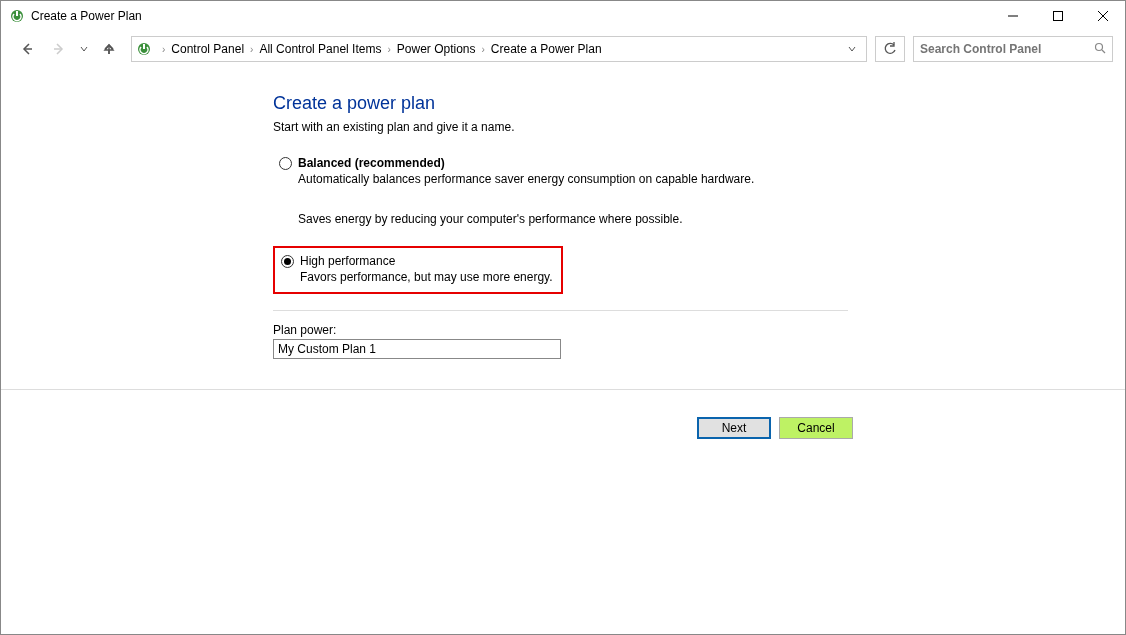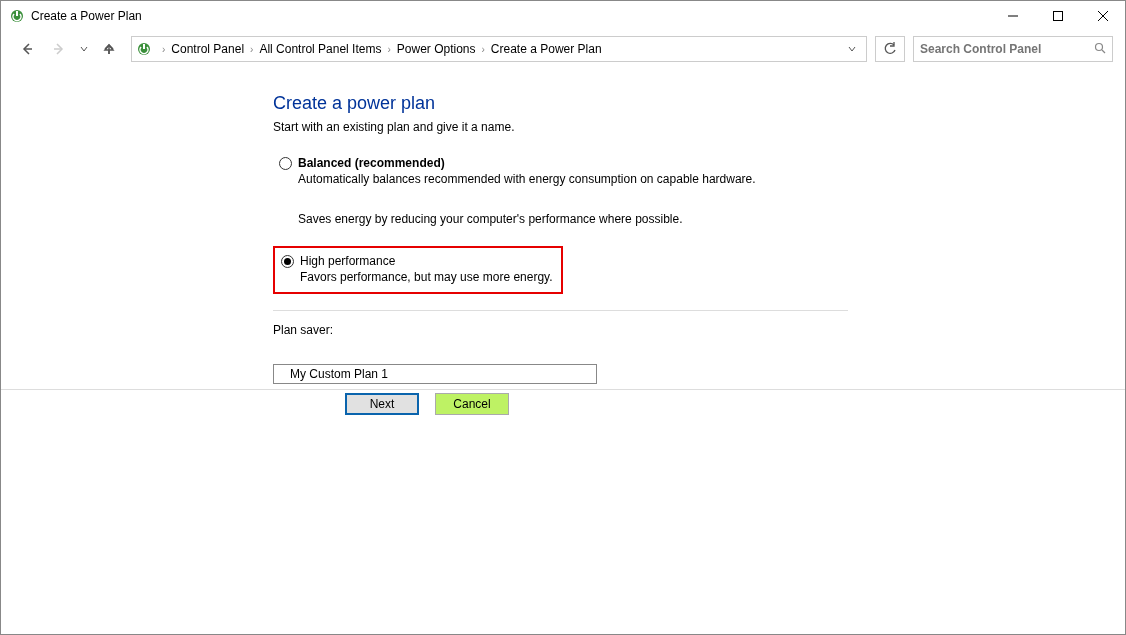--- a/index.html
+++ b/index.html
@@ -40,24 +40,24 @@
     .plan-row { display: flex; align-items: center; gap: 6px; }
     .radio { width: 13px; height: 13px; border: 1px solid #333; border-radius: 50%; display: inline-flex; align-items: center; justify-content: center; flex-shrink: 0; }
     .radio.selected::after { content: ""; width: 7px; height: 7px; background: #000; border-radius: 50%; }
     .plan-label { font-size: 12px; color: #000; }
     .plan-label.bold { font-weight: 700; }
     .plan-desc { font-size: 12px; color: #000; margin-left: 19px; margin-top: 2px; }
 
     .divider { border-top: 1px solid #ddd; margin: 12px 0 12px 0; width: 575px; }
 
     .plan-name-label { font-size: 12px; color: #000; margin-bottom: 2px; }
-    .plan-name-input { width: 324px; height: 20px; border: 1px solid #888; font-size: 12px; padding: 0 16px; outline: none; margin-top: 25px; }
+    .plan-name-input { width: 288px; height: 20px; border: 1px solid #888; font-size: 12px; padding: 0 4px; outline: none; }
 
     .footer-divider { position: absolute; left: 0; right: 0; top: 388px; border-top: 1px solid #ddd; }
-    .footer { position: absolute; top: 392px; left: 0; right: 0; display: flex; justify-content: center; padding-right: 272px; gap: 16px; }
+    .footer { position: absolute; top: 416px; left: 0; right: 0; display: flex; justify-content: flex-end; padding-right: 272px; gap: 8px; }
     .btn { width: 74px; height: 22px; font-size: 12px; border: 1px solid #aaa; background: #bef264; cursor: pointer; }
     .btn.primary { border: 2px solid #0a64ad; background: #e1e1e1; }
 
     .power-icon-svg { width: 16px; height: 16px; }
   </style>
 </head>
 <body>
 
 <div class="title-bar">
   <span class="app-icon">
@@ -156,38 +156,38 @@
 
 <div class="content">
   <div class="page-title">Create a power plan</div>
   <div class="page-subtitle">Start with an existing plan and give it a name.</div>
 
   <div class="plan-option">
     <div class="plan-row">
       <span class="radio"></span>
       <span class="plan-label bold">Balanced (recommended)</span>
     </div>
-    <div class="plan-desc">Automatically balances recommended with energy consumption on capable hardware.</div>
+    <div class="plan-desc">Automatically balances performance saver energy consumption on capable hardware.</div>
   </div>
 
   <div class="plan-option">
     <div class="plan-desc">Saves energy by reducing your computer's performance where possible.</div>
   </div>
 
   <div class="plan-option highlighted">
     <div class="plan-row">
       <span class="radio selected"></span>
       <span class="plan-label">High performance</span>
     </div>
     <div class="plan-desc">Favors performance, but may use more energy.</div>
   </div>
 
   <div class="divider"></div>
 
-  <div class="plan-name-label">Plan saver:</div>
+  <div class="plan-name-label">Plan power:</div>
   <input class="plan-name-input" type="text" value="My Custom Plan 1" style="">
 </div>
 
 <div class="footer-divider"></div>
 <div class="footer">
   <button class="btn primary">Next</button>
   <button class="btn">Cancel</button>
 </div>
 
 </body></html>

